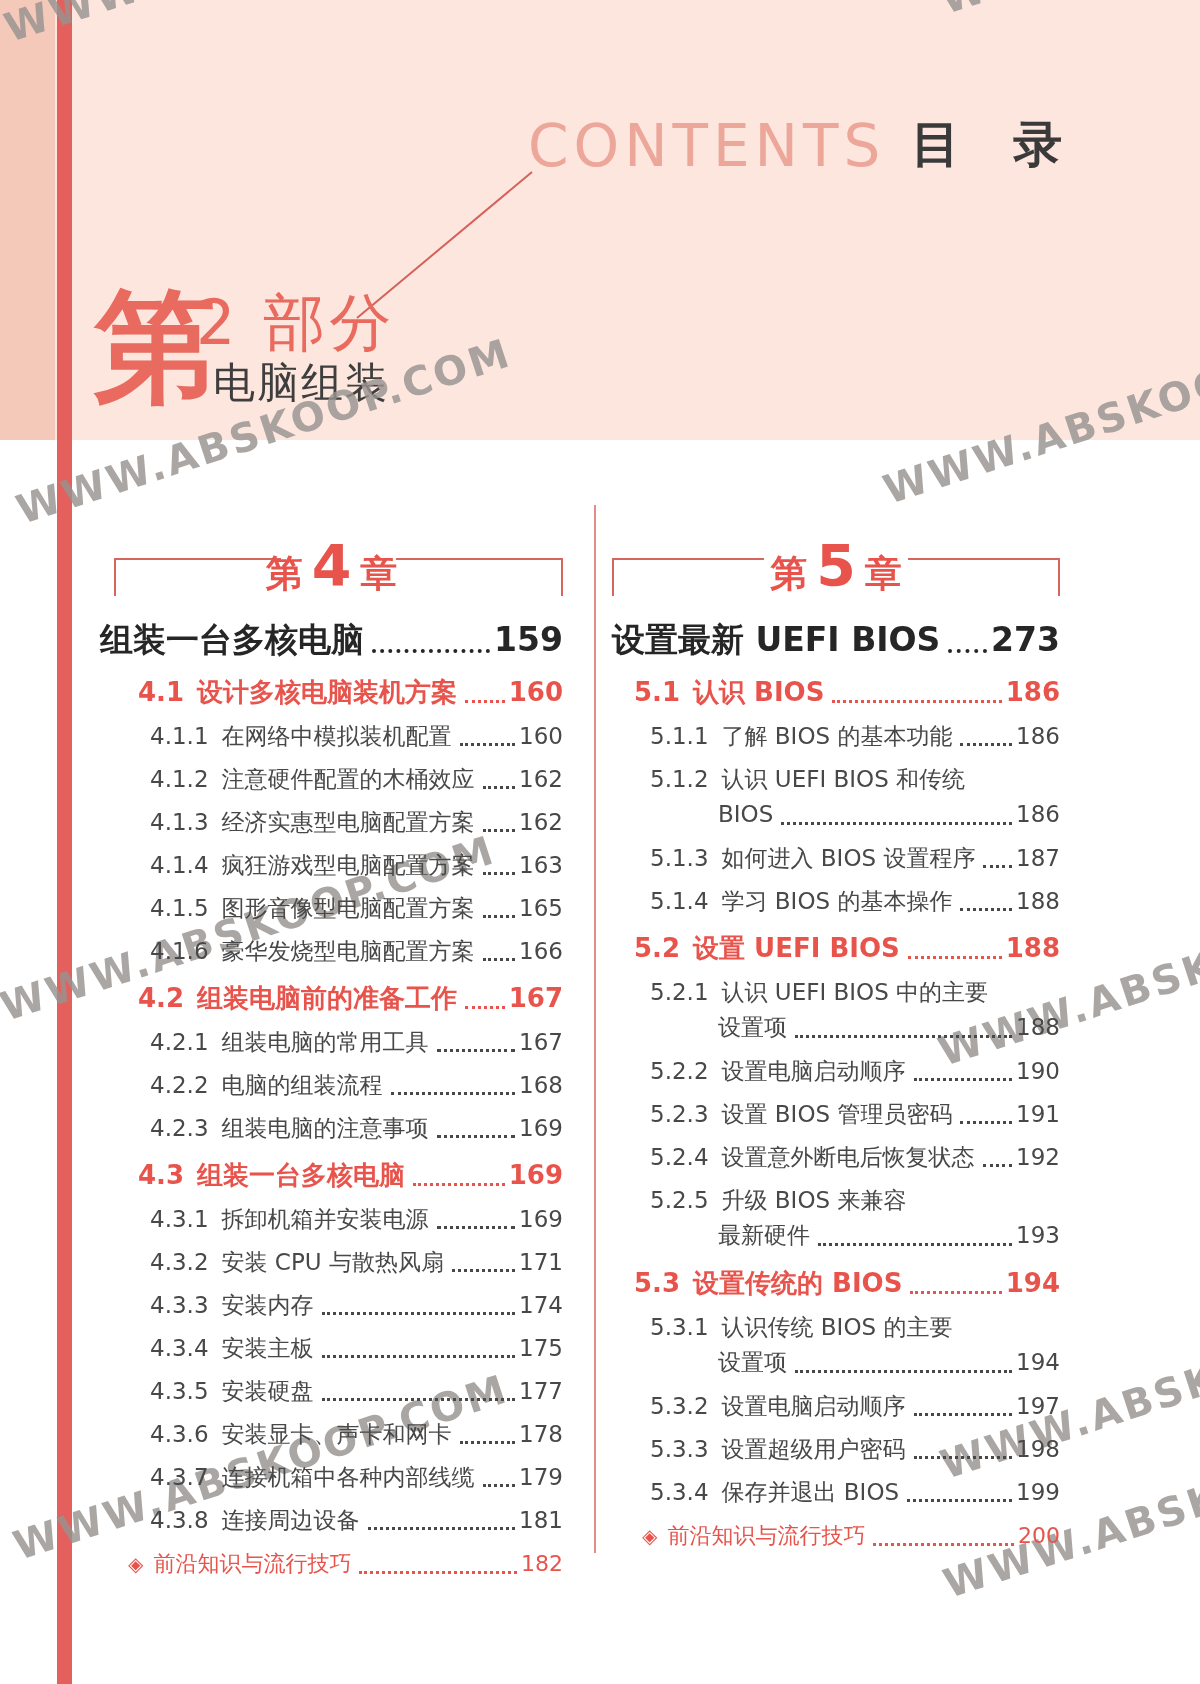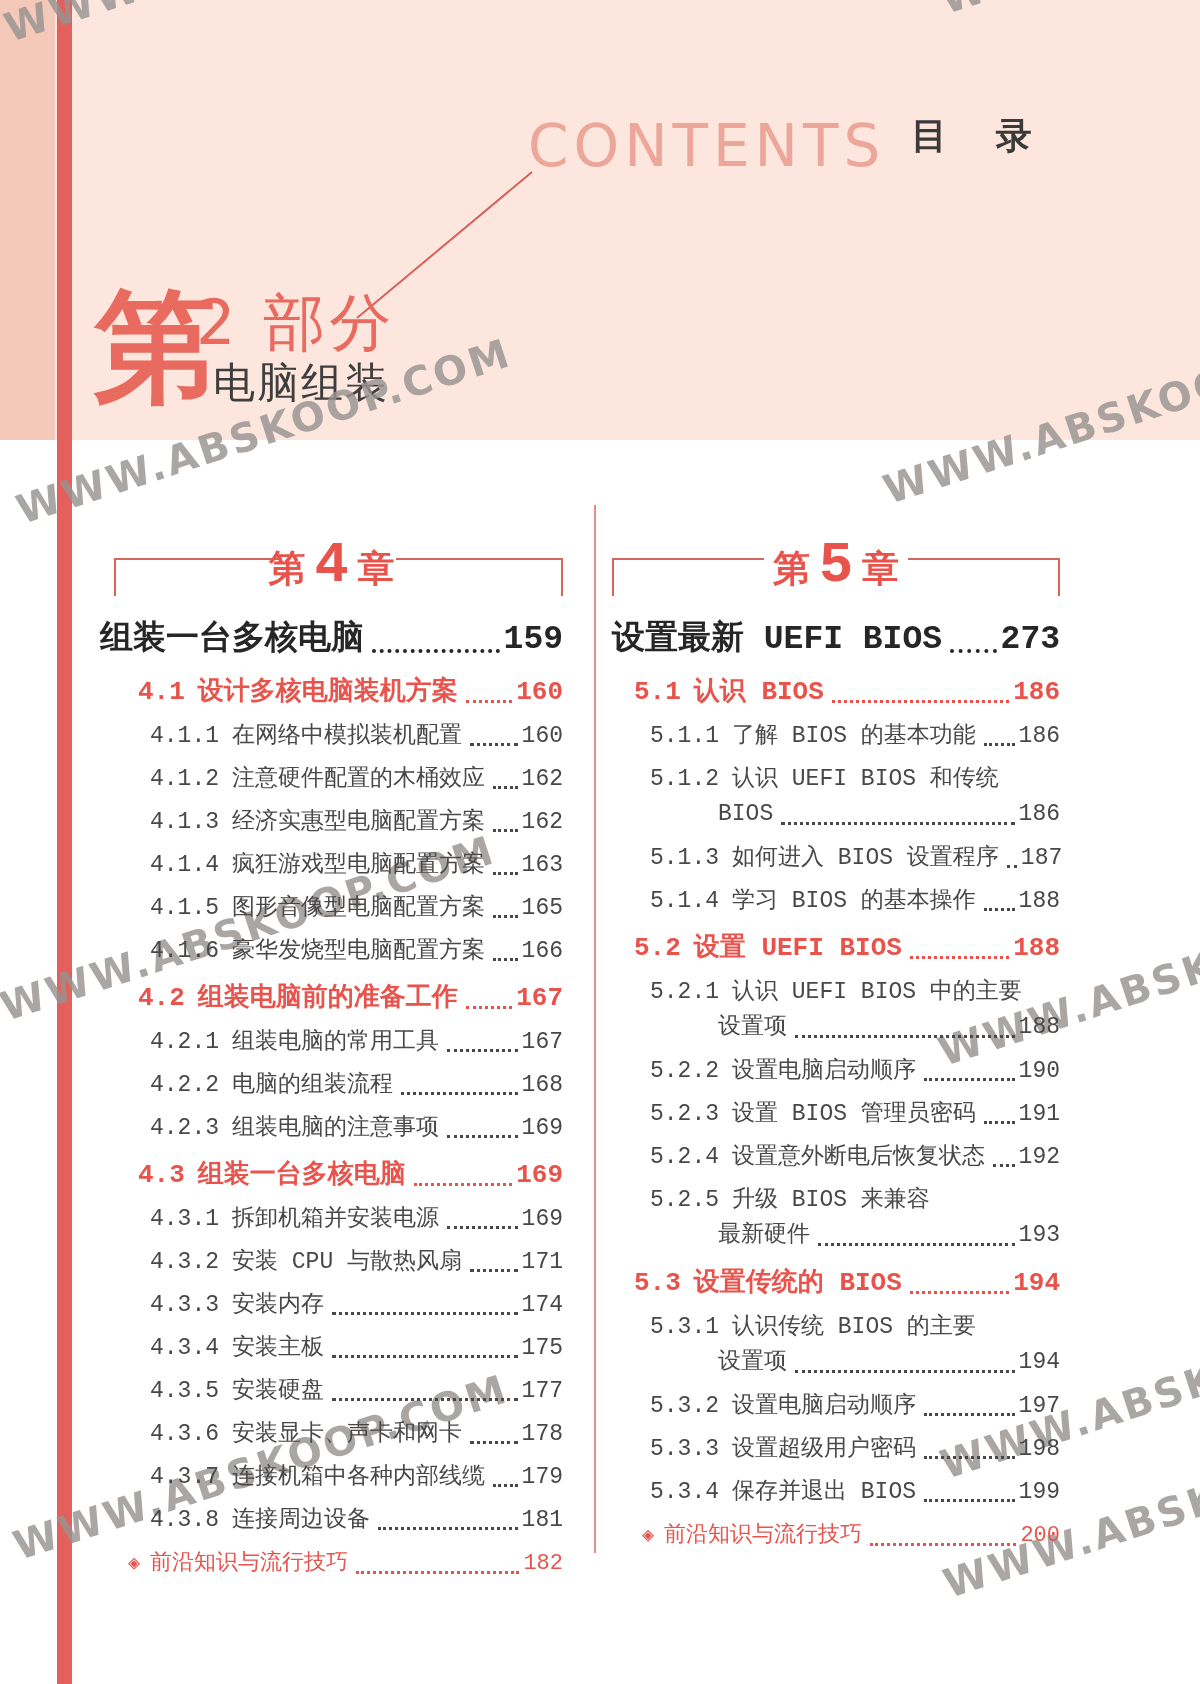--- a/index.html
+++ b/index.html
@@ -6,34 +6,34 @@
   .page{position:relative;width:1200px;height:1684px;background:#ffffff;overflow:hidden;
         font-family:"DejaVu Sans",sans-serif;}
 
   
   .band{position:absolute;left:0;top:0;width:1200px;height:440px;background:#fce6dd;}
   .band-edge{position:absolute;left:0;top:0;width:55px;height:440px;background:#f5c9ba;}
   .stripe{position:absolute;left:57px;top:0;width:15px;height:1684px;background:#e4605c;}
 
   .contents-row{position:absolute;left:528px;top:112px;display:flex;align-items:flex-start;white-space:nowrap;}
   .contents-en{font-size:58px;font-weight:400;color:#eca79a;letter-spacing:5px;}
-  .contents-cn{font-size:36px;font-weight:700;color:#3a3a3a;letter-spacing:18px;margin-left:26px;}
+  .contents-cn{font-size:49px;font-weight:700;color:#3a3a3a;letter-spacing:18px;margin-left:26px;}
 
   .diag-svg{position:absolute;left:0;top:0;pointer-events:none;}
 
   .part-big{position:absolute;left:94px;top:286px;font-size:122px;line-height:1;font-weight:700;color:#e96a5e;}
   .part-num{position:absolute;left:196px;top:292px;font-size:62px;line-height:1;font-weight:400;color:#e96a5e;letter-spacing:4px;}
   .part-title{position:absolute;left:213px;top:362px;font-size:42px;line-height:1;color:#3e3e3e;letter-spacing:2px;}
 
   
   .wm{position:absolute;font-size:40px;font-weight:700;color:rgba(151,147,144,0.82);
       letter-spacing:3px;white-space:nowrap;transform:rotate(-18deg);transform-origin:0 50%;pointer-events:none;}
 
   
-  .col{position:absolute;top:530px;font-family:Liberation Mono, monospace;}
+  .col{position:absolute;top:530px;}
   .col-left{left:100px;width:463px;}
   .col-right{left:612px;width:448px;}
   .divider{position:absolute;left:594px;top:505px;width:2px;height:1048px;background:#e28d87;}
 
   .chap-head{position:relative;height:88px;}
   .chap-head .bl{position:absolute;top:28px;width:165px;height:36px;border-left:2px solid #d6655e;border-top:2px solid #d6655e;}
   .chap-head .br{position:absolute;top:28px;width:165px;height:36px;border-right:2px solid #d6655e;border-top:2px solid #d6655e;}
   .col-left .bl{left:14px;}  .col-left .br{right:0;}
   .col-right .bl{left:0;width:150px;}  .col-right .br{right:0;width:150px;}
   .chap-head .ct{position:absolute;left:0;right:0;top:2px;text-align:center;white-space:nowrap;}

